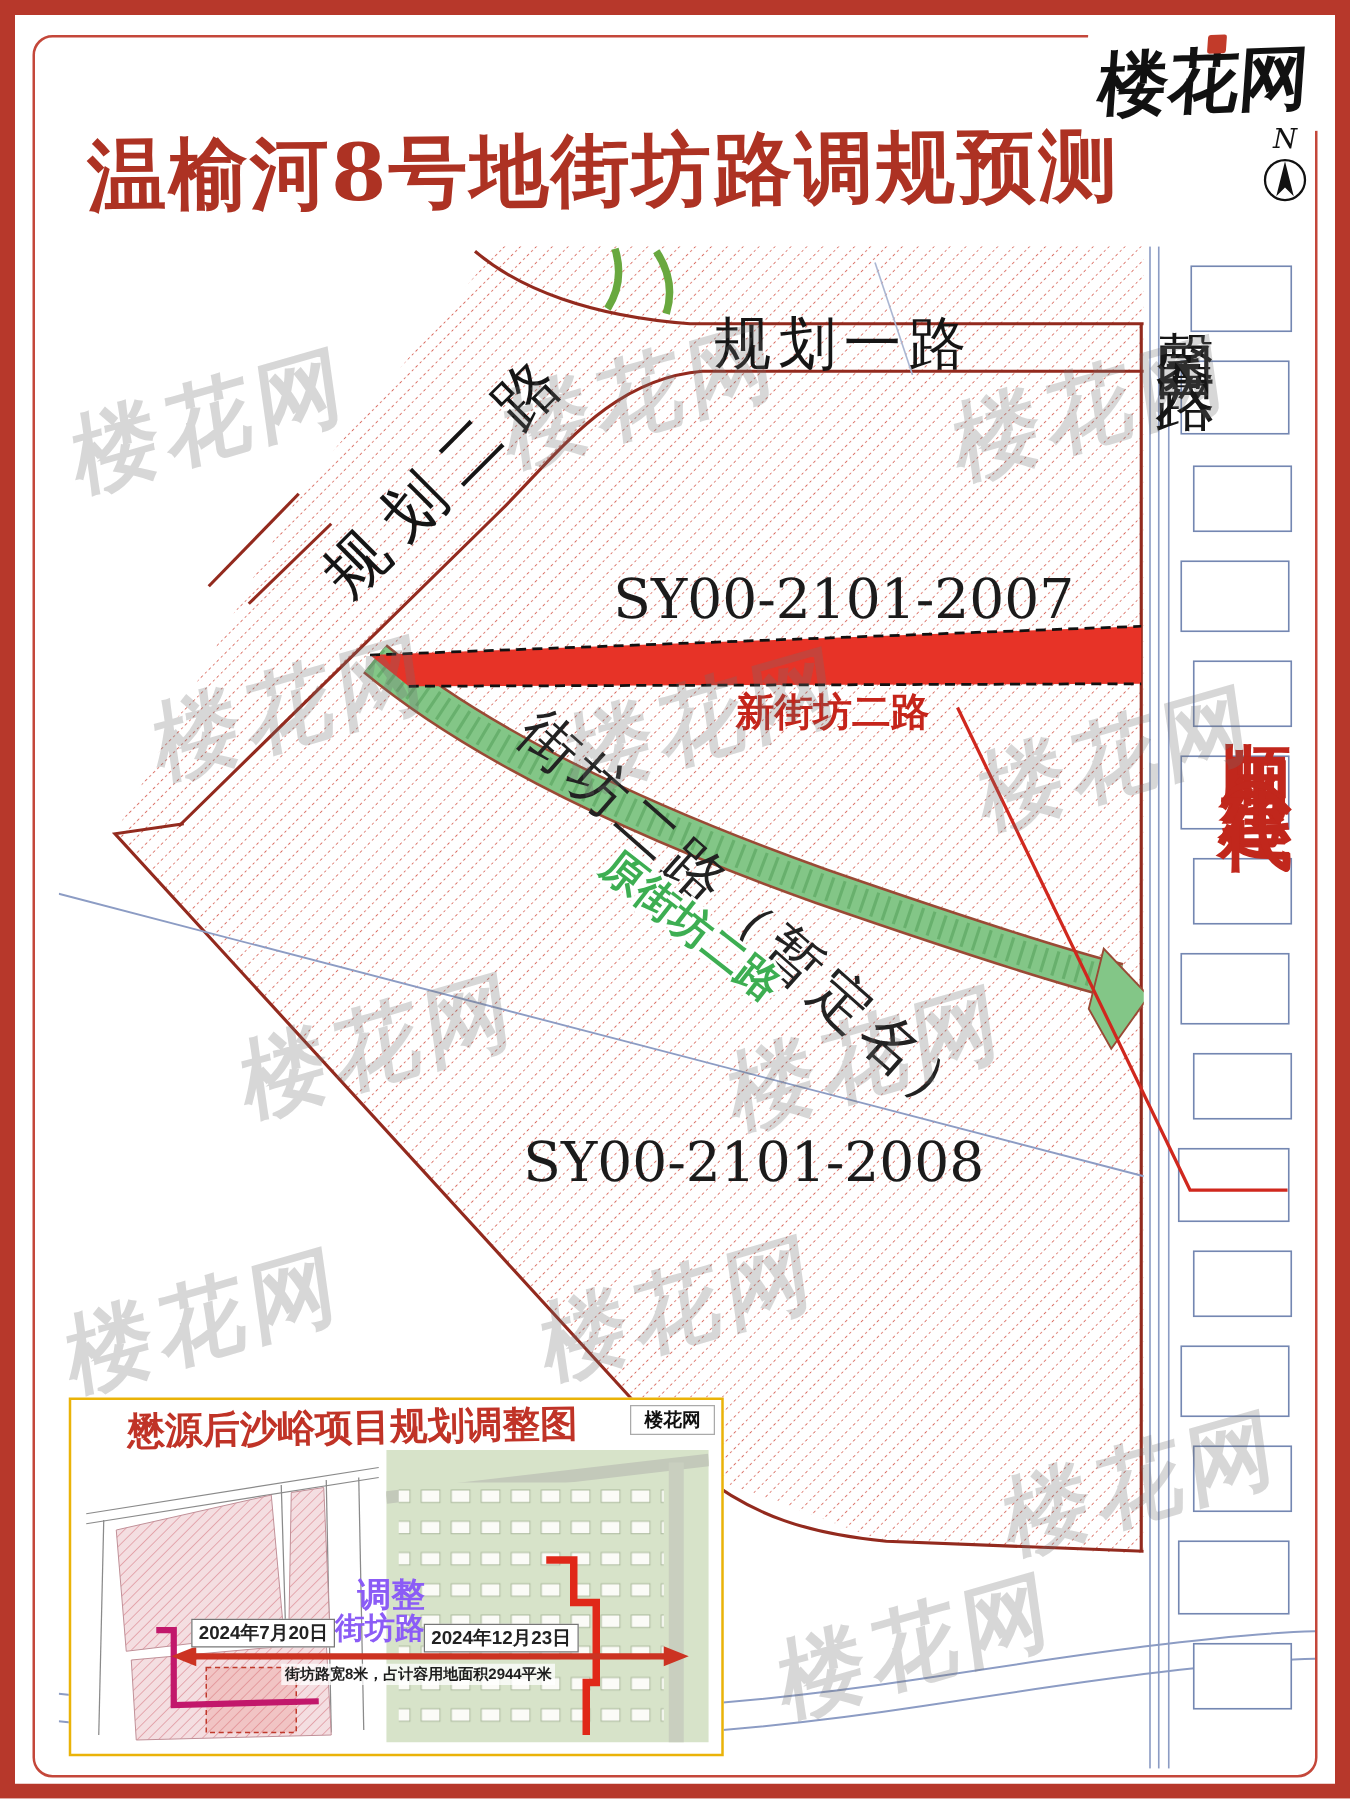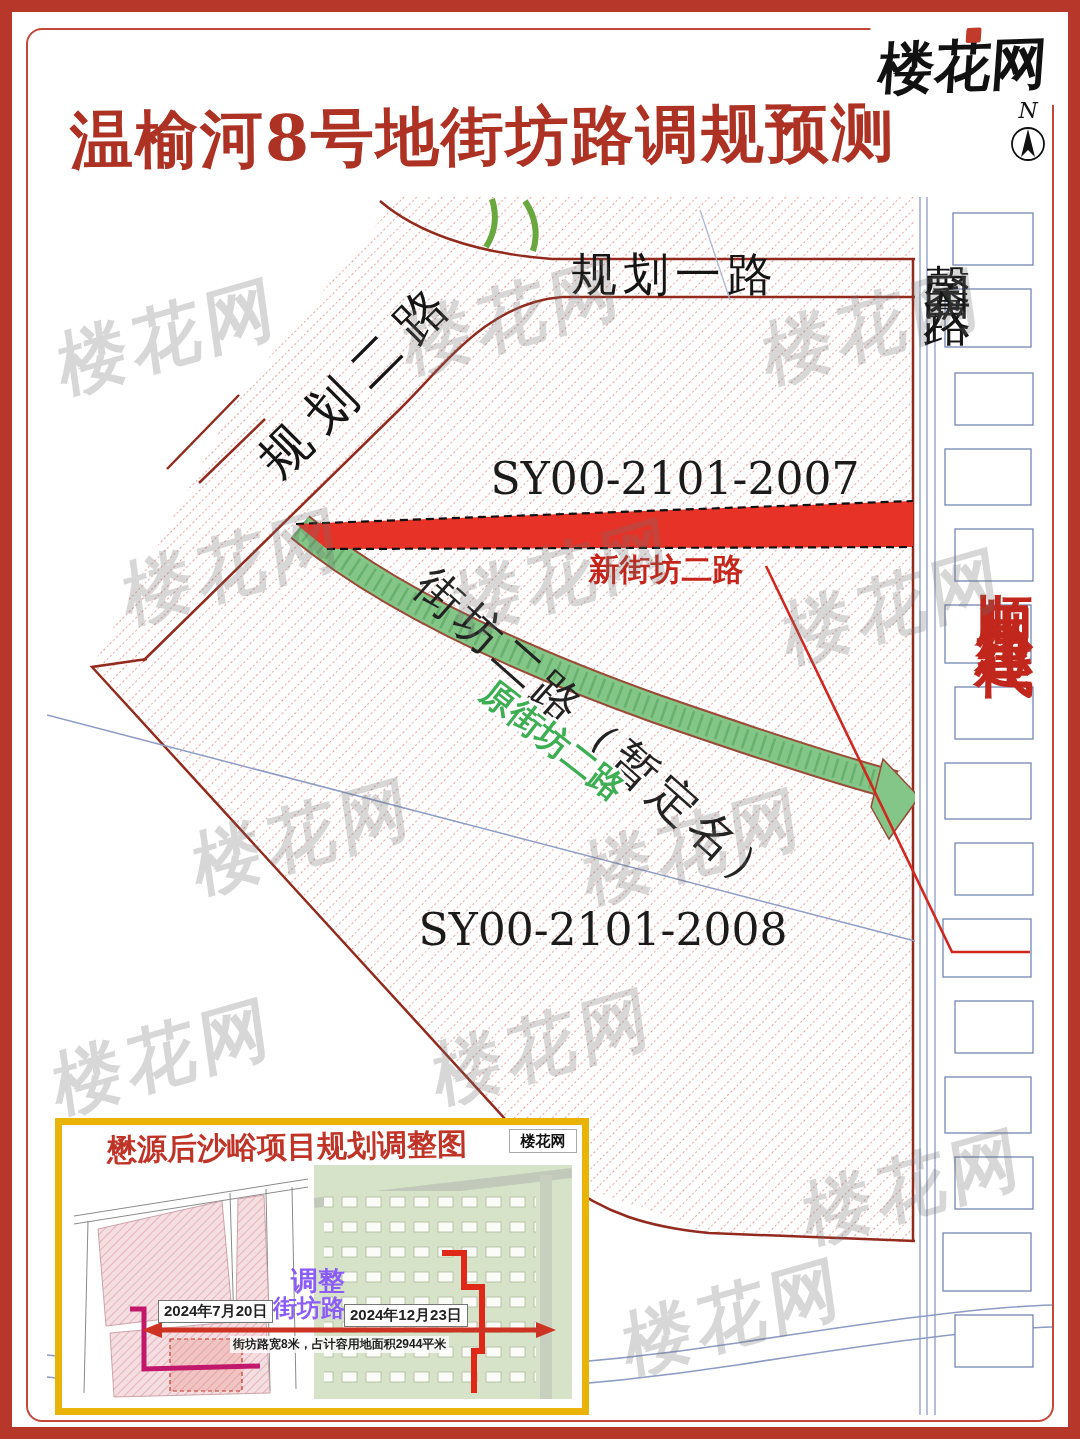--- a/index.html
+++ b/index.html
@@ -29,21 +29,21 @@
            font-family:"DejaVu Serif","Liberation Serif",serif;font-size:48px;color:#161616;
            letter-spacing:12px;}
   .v-red{position:absolute;left:966px;top:548px;writing-mode:vertical-rl;z-index:4;
          font-family:"DejaVu Serif","Liberation Serif",serif;font-weight:bold;font-size:58px;
          color:#c1271c;letter-spacing:12px;}
   .wm-layer{position:absolute;inset:0;z-index:9;pointer-events:none;}
   .wm{position:absolute;font-family:"DejaVu Serif","Liberation Serif",serif;font-weight:bold;
       font-size:70px;color:rgba(110,110,110,0.28);transform:rotate(-16deg) skewX(-8deg);
       white-space:nowrap;letter-spacing:6px;}
   .inset{position:absolute;left:55px;top:1118px;width:520px;height:283px;background:#fff;
-         border:7px solid #eab308;z-index:8;}
+         border:2px solid #eab308;z-index:8;}
   .inset-title{position:absolute;left:10px;top:2px;width:430px;text-align:center;font-size:30px;
                font-weight:900;color:#c03327;font-family:"DejaVu Serif","Liberation Serif",serif;
                transform:rotate(-1deg);white-space:nowrap;}
   .inset-logo{position:absolute;right:5px;top:4px;width:66px;height:22px;border:1px solid #aaa;
               background:#fff;font-family:"DejaVu Serif","Liberation Serif",serif;font-weight:bold;
               font-size:15px;line-height:22px;text-align:center;color:#111;}
   .inset-leftmap{position:absolute;left:8px;top:36px;}
   .inset-rightmap{position:absolute;left:252px;top:40px;}
   .inset-adjust{position:absolute;left:203px;top:142px;width:80px;text-align:right;z-index:3;
                 font-weight:900;color:#8b5cf6;line-height:1.05;}

